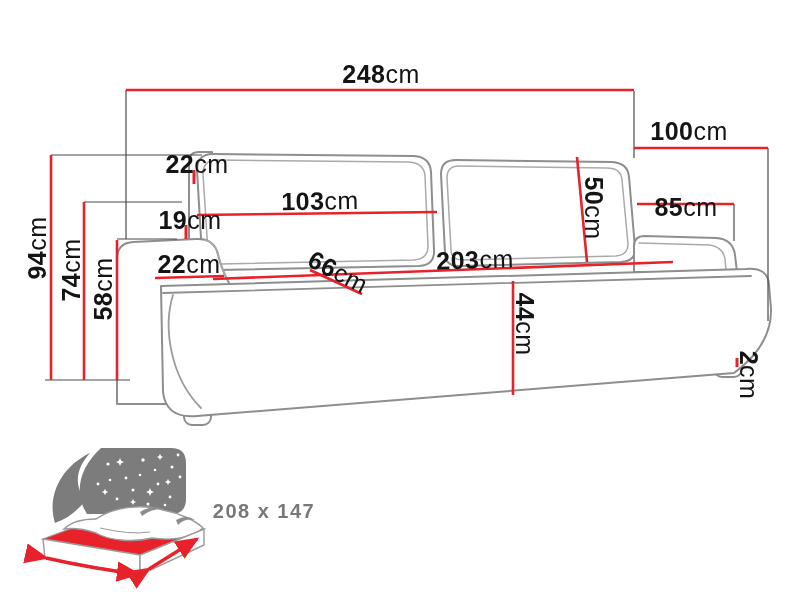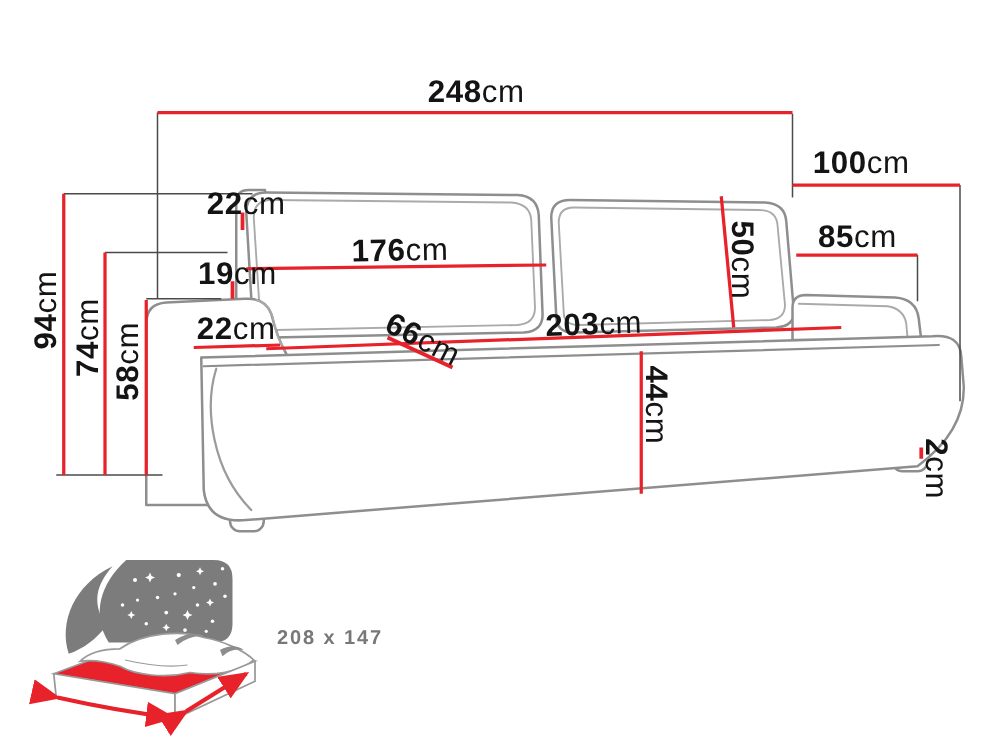--- a/index.html
+++ b/index.html
@@ -8,21 +8,21 @@
   .stage svg{position:absolute;left:0;top:0;}
   .lbl{position:absolute;white-space:nowrap;color:#141414;font-size:25px;line-height:1;
        letter-spacing:.5px;transform:translate(-50%,-50%);}
   .lbl .v{font-weight:700;}
   .lbl .u{font-weight:400;}
   .rot-ccw{transform:translate(-50%,-50%) rotate(-90deg);}
   .rot-cw{transform:translate(-50%,-50%) rotate(90deg);}
   .rot-66{transform:translate(-50%,-50%) rotate(27deg);}
   .rot-203{transform:translate(-50%,-50%) rotate(-2deg);}
   .rot-103{transform:translate(-50%,-50%) rotate(-1deg);}
-  .bed-size{position:absolute;transform:translate(-50%,-50%);color:#787878;font-size:16px;
+  .bed-size{position:absolute;transform:translate(-50%,-50%);color:#787878;font-size:20px;
             font-weight:700;letter-spacing:1.5px;white-space:nowrap;}
 </style>
 </head>
 <body>
 
 <div class="stage">
 
   <svg width="800" height="600" viewBox="0 0 800 600">
     <defs>
       <marker id="ah" orient="auto" markerWidth="9" markerHeight="8" refX="6.2" refY="3" markerUnits="strokeWidth">
@@ -128,33 +128,33 @@
         <path d="M46 546 Q95 557 138 562" marker-start="url(#ah)" marker-end="url(#ah)"></path>
         <path d="M149 557 L197 527" marker-start="url(#ah)" marker-end="url(#ah)"></path>
       </g>
     </g>
   </svg>
 
   <span class="lbl" style="left:381px;top:62px"><span class="v">248</span><span class="u">cm</span></span>
 
   <span class="lbl" style="left:689px;top:119px"><span class="v">100</span><span class="u">cm</span></span>
 
-  <span class="lbl" style="left:686px;top:178px"><span class="v">85</span><span class="u">cm</span></span>
+  <span class="lbl" style="left:686px;top:195px"><span class="v">85</span><span class="u">cm</span></span>
 
   <span class="lbl rot-ccw" style="left:37px;top:236px"><span class="v">94</span><span class="u">cm</span></span>
 
   <span class="lbl rot-ccw" style="left:71px;top:258px"><span class="v">74</span><span class="u">cm</span></span>
 
   <span class="lbl rot-ccw" style="left:103px;top:277px"><span class="v">58</span><span class="u">cm</span></span>
 
   <span class="lbl" style="left:197px;top:152px"><span class="v">22</span><span class="u">cm</span></span>
 
   <span class="lbl" style="left:190px;top:208px"><span class="v">19</span><span class="u">cm</span></span>
 
-  <span class="lbl rot-103" style="left:320px;top:189px"><span class="v">176</span><span class="u">cm</span></span>
+  <span class="lbl rot-103" style="left:320px;top:189px"><span class="v">103</span><span class="u">cm</span></span>
 
   <span class="lbl rot-cw" style="left:593px;top:196px"><span class="v">50</span><span class="u">cm</span></span>
 
   <span class="lbl" style="left:189px;top:252px"><span class="v">22</span><span class="u">cm</span></span>
 
   <span class="lbl rot-66" style="left:338px;top:260px"><span class="v">66</span><span class="u">cm</span></span>
 
   <span class="lbl rot-203" style="left:475px;top:248px"><span class="v">203</span><span class="u">cm</span></span>
 
   <span class="lbl rot-cw" style="left:524px;top:312px"><span class="v">44</span><span class="u">cm</span></span>

